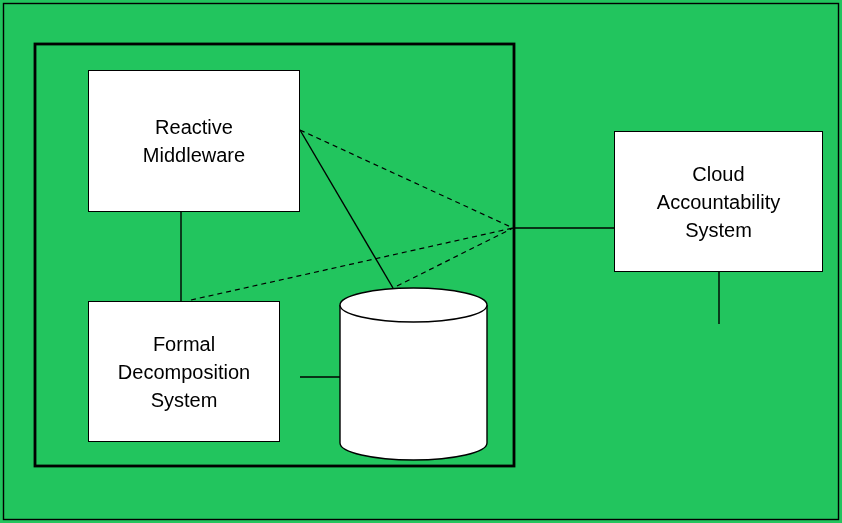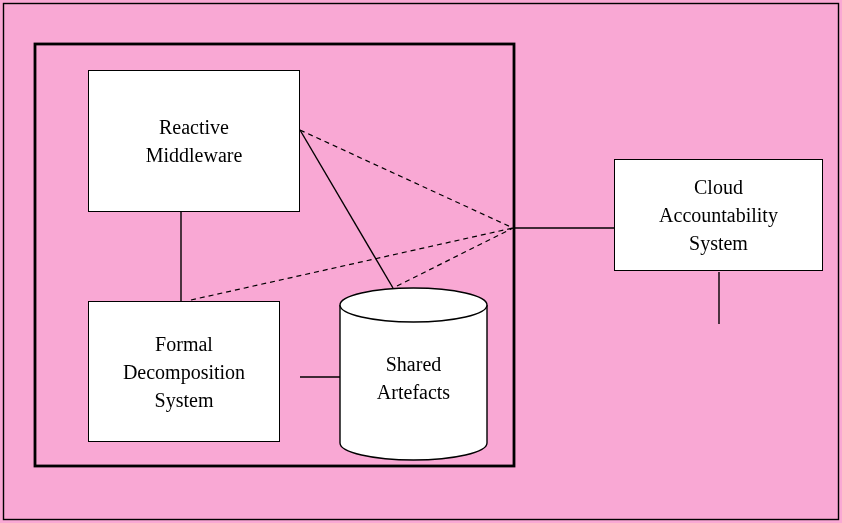--- a/index.html
+++ b/index.html
@@ -4,22 +4,22 @@
 <style>
   html, body {
     margin: 0;
     padding: 0;
     background: #ffffff;
   }
   .canvas {
     position: relative;
     width: 842px;
     height: 523px;
-    background: #f9a8d4;
-    font-family: Liberation Serif, serif;
+    background: #22c55e;
+    font-family: Liberation Sans, sans-serif;
     color: #000000;
     overflow: hidden;
   }
   .lines-layer {
     position: absolute;
     left: 0;
     top: 0;
     width: 842px;
     height: 523px;
     z-index: 1;
@@ -36,21 +36,21 @@
     font-size: 20px;
     line-height: 28px;
     white-space: pre-line;
     z-index: 2;
   }
   .node.dashed {
     border-style: dashed;
   }
   .node-rm   { left: 88px;  top: 70px;  width: 212px; height: 142px; }
   .node-fds  { left: 88px;  top: 301px; width: 192px; height: 141px; }
-  .node-cas  { left: 614px; top: 131px; width: 209px; height: 112px; margin-top: 28px; }
+  .node-cas  { left: 614px; top: 131px; width: 209px; height: 141px; }
   .node-cvmm { left: 613px; top: 324px; width: 213px; height: 143px; }
   .cylinder-label {
     position: absolute;
     left: 340px;
     top: 308px;
     width: 147px;
     height: 140px;
     display: flex;
     align-items: center;
     justify-content: center;
@@ -99,24 +99,20 @@
     <span>Reactive
 Middleware</span>
   </div>
 
   <div class="node node-fds">
     <span>Formal
 Decomposition
 System</span>
   </div>
 
-  <div class="cylinder-label">
-    <span>Shared
-Artefacts</span>
-  </div>
 
   <div class="node node-cas">
     <span>Cloud
 Accountability
 System</span>
   </div>
 
 
 </div>
 

